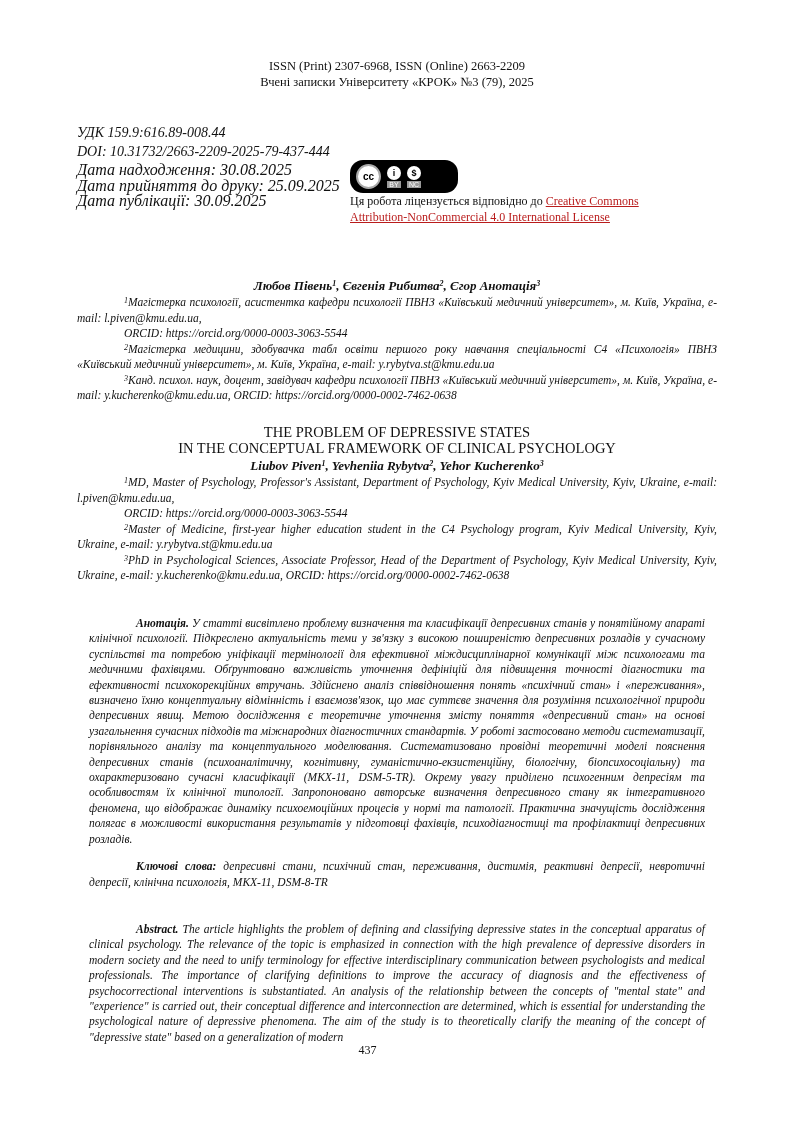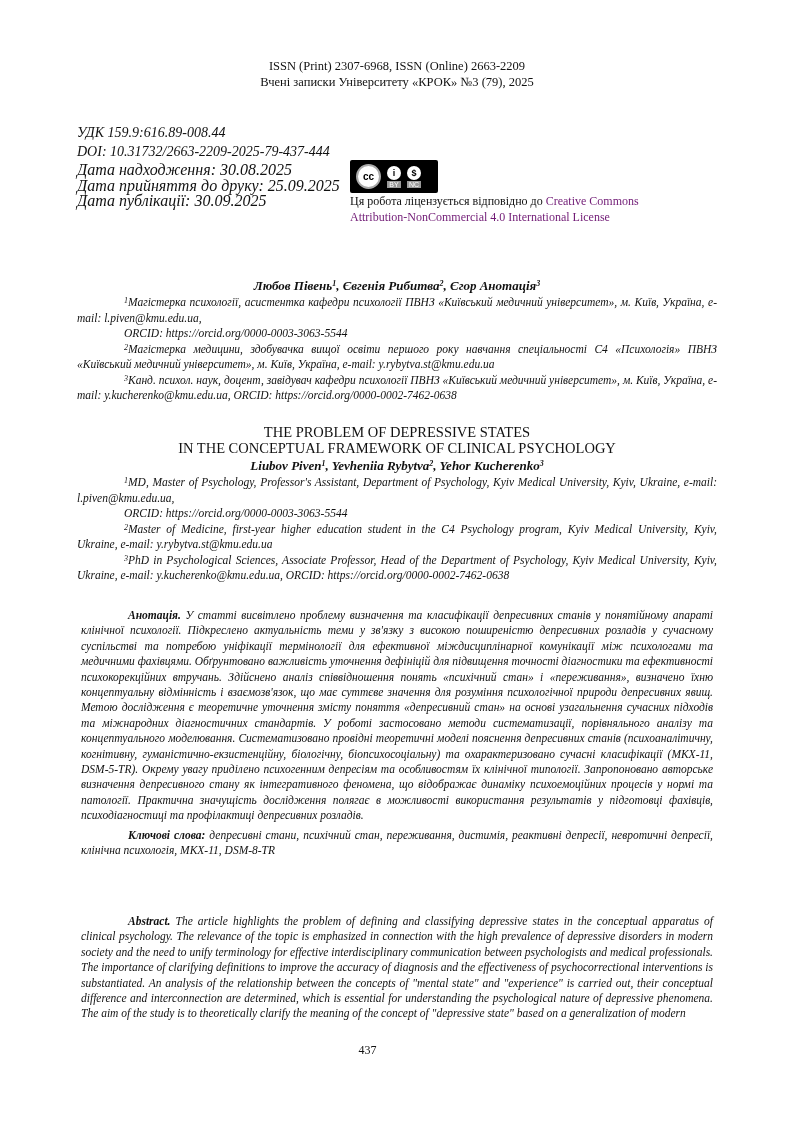--- a/index.html
+++ b/index.html
@@ -2,36 +2,36 @@
 <html><head>
   <meta charset="utf-8">
   <style>
     html, body { margin: 0; padding: 0; background: #ffffff; }
     body { width: 794px; height: 1123px; position: relative; overflow: hidden;
            font-family: "Liberation Serif", "DejaVu Serif", serif; color: #111; }
     .page { position: absolute; left: 0; top: 12px; width: 794px; height: 1123px; padding-left: 32px; }
     .hdr { position: absolute; top: 46px; left: 0; width: 794px; text-align: center; font-size: 12.5px; line-height: 16px; }
     .udk { position: absolute; top: 95px; left: 77px; font-style: italic; font-size: 14px; line-height: 19px; margin-top: 16px; }
     .dates { position: absolute; top: 150px; left: 77px; font-style: italic; font-size: 16px; line-height: 15.5px; }
-    .cc { position: absolute; top: 148px; left: 350px; width: 88px; height: 33px; background: #000; border-radius: 2px; display: flex; align-items: center; }
+    .cc { position: absolute; top: 148px; left: 350px; width: 108px; height: 33px; background: #000; border-radius: 13px; display: flex; align-items: center; }
     .cc .c1 { width: 25px; height: 25px; border-radius: 50%; background: #fff; border: 2px solid #aaa; box-sizing: border-box; color: #000; font: bold 10px "Liberation Sans", sans-serif; display: flex; align-items: center; justify-content: center; margin-left: 6px; }
     .cc .small { display: flex; flex-direction: column; align-items: center; margin-left: 6px; }
     .cc .ic { width: 14px; height: 14px; border-radius: 50%; background: #fff; color: #000; font: bold 9px "Liberation Sans", sans-serif; display: flex; align-items: center; justify-content: center; }
     .cc .lbl { font: 7px "Liberation Sans", sans-serif; color: #fff; background: #9a9a9a; padding: 0 2px; margin-top: 1px; }
     .lic { position: absolute; top: 182px; left: 350px; font-size: 12px; line-height: 15.5px; }
-    .lic a { color: #701a75; }
+    .lic a { color: #b91c1c; text-decoration: underline; }
     .title { position: absolute; left: 0; width: 794px; text-align: center; font-size: 14.5px; line-height: 16px; }
     .authors { position: absolute; left: 0; width: 794px; text-align: center; font-style: italic; font-weight: bold; font-size: 13px; line-height: 16px; }
     .aff { position: absolute; left: 77px; width: 640px; font-style: italic; font-size: 11.5px; line-height: 15.5px; text-align: justify; }
     .aff p { margin: 0; }
     .aff .ind { text-indent: 47px; }
     .aff .ind2 { padding-left: 47px; }
     sup { font-size: 8px; vertical-align: top; position: relative; top: -2px; }
     .abstract { position: absolute; left: 77px; width: 640px; font-style: italic; font-size: 11.5px; line-height: 15.4px; text-align: justify; }
-    .abstract p { margin: 4px; text-indent: 47px; }
+    .abstract p { margin: 12px; text-indent: 47px; }
     .abstract b { font-weight: bold; }
     .pg { position: absolute; top: 1031px; left: 0; width: 735px; text-align: center; font-size: 12px; }
   </style>
 </head>
 <body>
 
 <div class="page">
 
   <div class="hdr">
     <div>ISSN (Print) 2307-6968, ISSN (Online) 2663-2209</div>
@@ -66,21 +66,21 @@
   </div>
 
   <div class="authors" style="top:266px;">
     <span>Любов Півень</span><sup>1</sup>,
     <span>Євгенія Рибитва</span><sup>2</sup>,
     <span>Єгор Анотація</span><sup>3</sup>
   </div>
   <div class="aff" style="top:283px;">
     <p class="ind"><sup>1</sup><span>Магістерка психології, асистентка кафедри психології ПВНЗ «Київський медичний університет», м. Київ, Україна, e-mail: l.piven@kmu.edu.ua,</span></p>
     <p class="ind2">ORCID: https://orcid.org/0000-0003-3063-5544</p>
-    <p class="ind"><sup>2</sup><span>Магістерка медицини, здобувачка вищої освіти першого року навчання спеціальності С4 «Психологія» ПВНЗ «Київський медичний університет», м. Київ, Україна, e-mail: y.rybytva.st@kmu.edu.ua</span></p>
+    <p class="ind"><sup>2</sup><span>Магістерка медицини, здобувачка табл освіти першого року навчання спеціальності С4 «Психологія» ПВНЗ «Київський медичний університет», м. Київ, Україна, e-mail: y.rybytva.st@kmu.edu.ua</span></p>
     <p class="ind"><sup>3</sup><span>Канд. психол. наук, доцент, завідувач кафедри психології ПВНЗ «Київський медичний університет», м. Київ, Україна, e-mail: y.kucherenko@kmu.edu.ua, ORCID: https://orcid.org/0000-0002-7462-0638</span></p>
   </div>
 
   <div class="title" style="top:412px;">
     <div>THE PROBLEM OF DEPRESSIVE STATES</div>
     <div>IN THE CONCEPTUAL FRAMEWORK OF CLINICAL PSYCHOLOGY</div>
   </div>
   <div class="authors" style="top:446px;">
     <span>Liubov Piven</span><sup>1</sup>,
     <span>Yevheniia Rybytva</span><sup>2</sup>,

